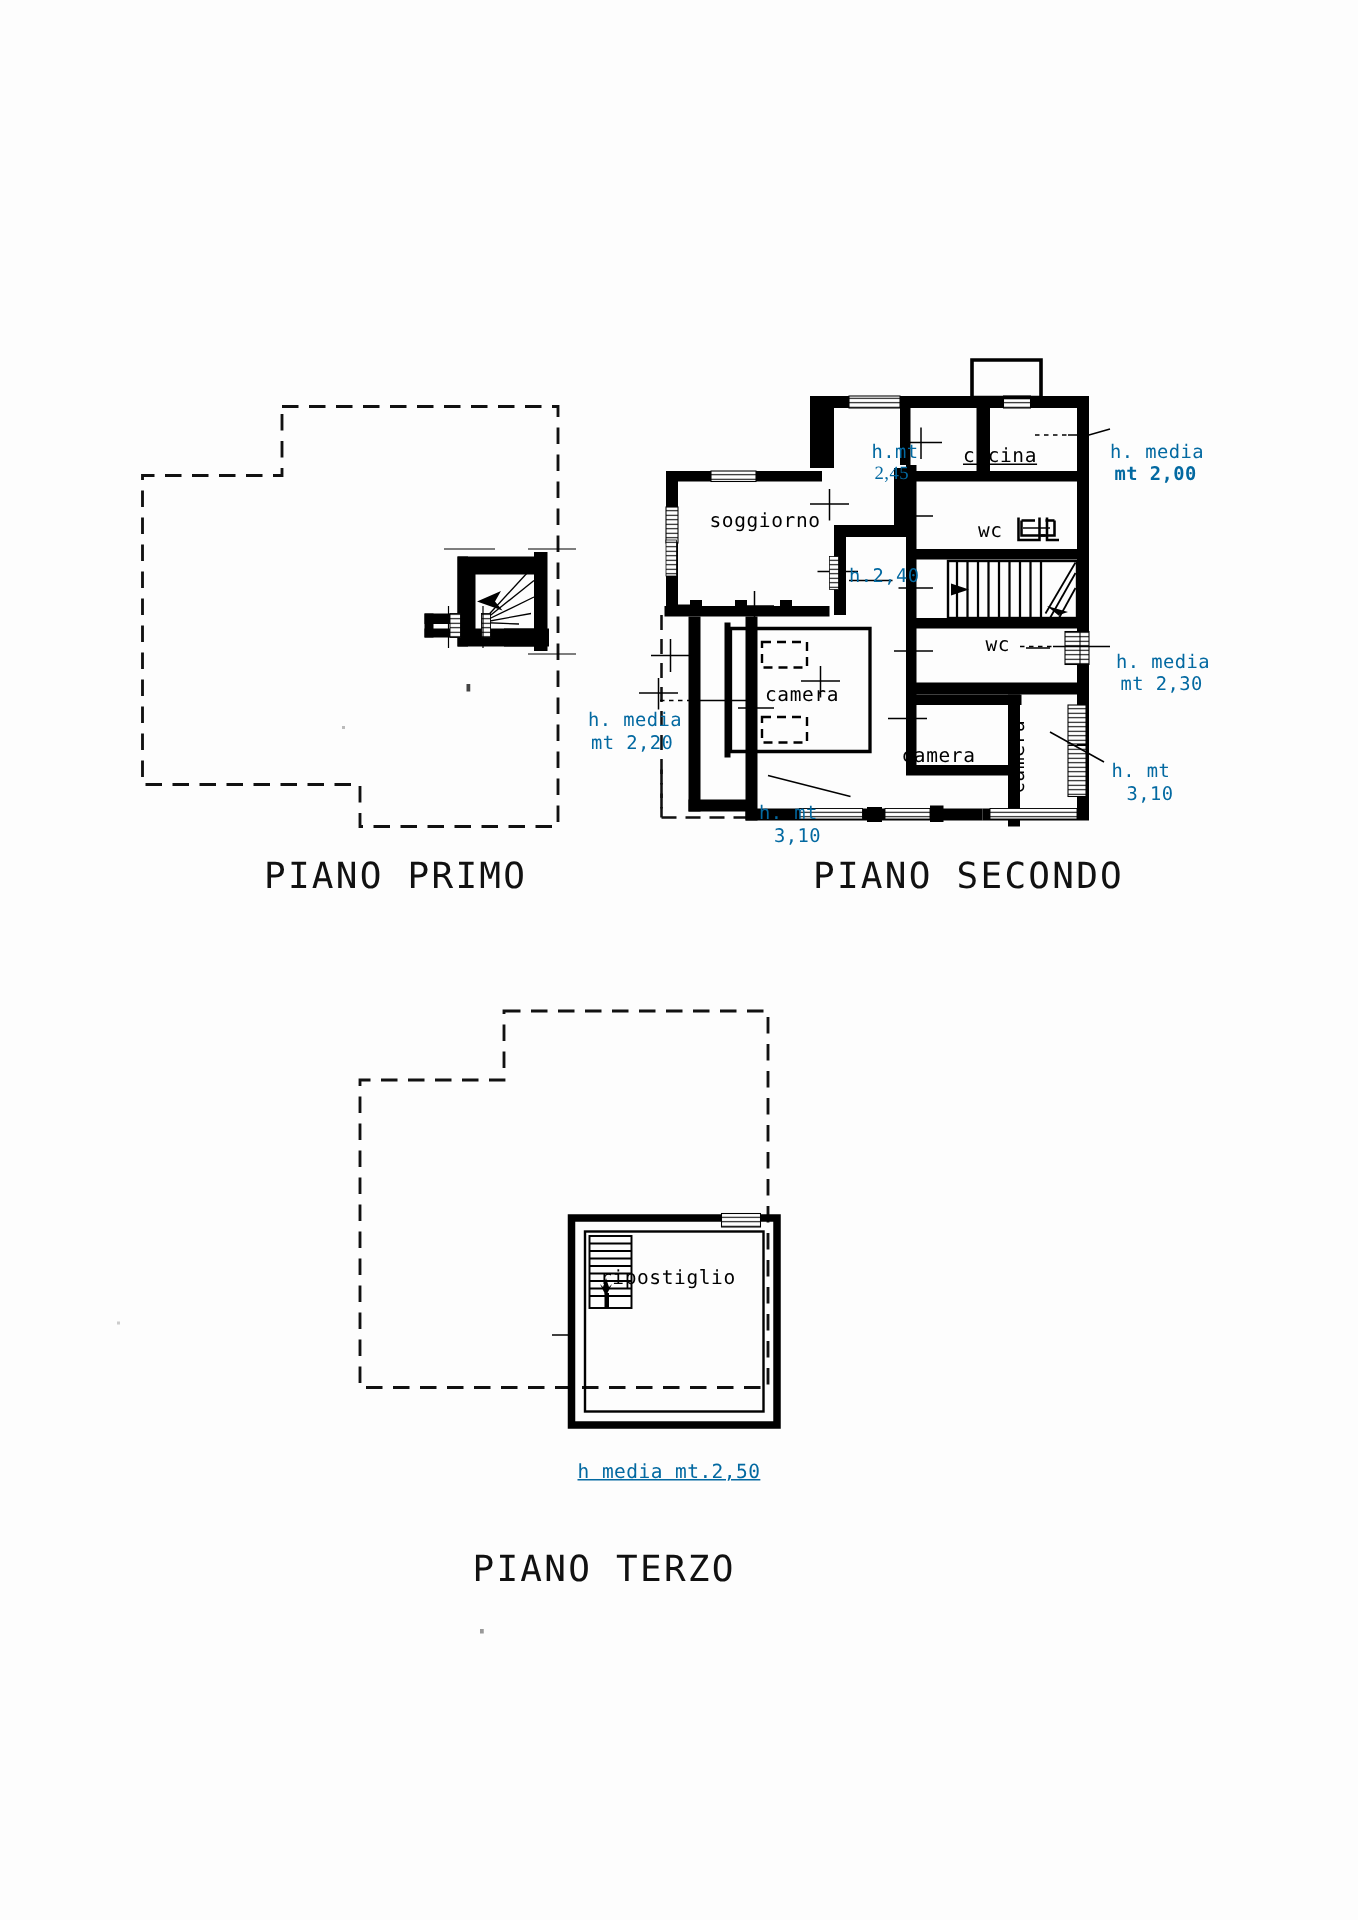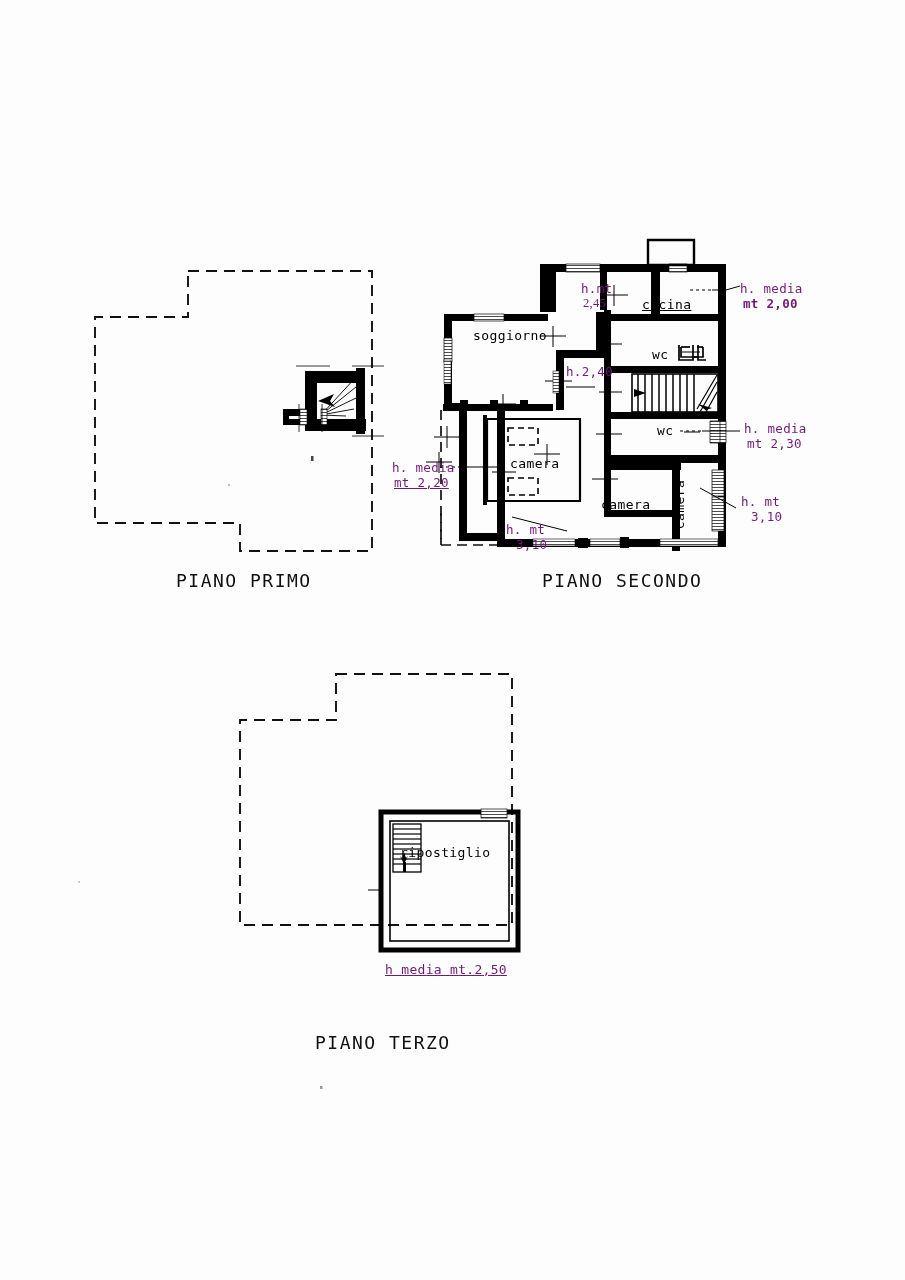--- a/index.html
+++ b/index.html
@@ -24,41 +24,42 @@
   }
   svg.plan {
     position: absolute;
     left: 0; top: 0;
     width: 905px;
     height: 1280px;
   }
   .plan-title {
     position: absolute;
     font-family: "DejaVu Sans Mono", "Liberation Mono", monospace;
-    font-size: 18px;
+    font-size: 24px;
     letter-spacing: 1.5px;
     color: #111;
     white-space: nowrap;
   }
   .room-label {
     position: absolute;
     font-family: "DejaVu Sans Mono", "Liberation Mono", monospace;
     font-size: 13px;
     color: #000;
     white-space: nowrap;
     letter-spacing: 0.4px;
   }
   .dim-label {
     position: absolute;
     font-family: "DejaVu Sans Mono", "Liberation Mono", monospace;
     font-size: 12.5px;
     line-height: 15px;
-    color: #701a75;
+    color: #0369a1;
     white-space: nowrap;
     letter-spacing: 0.3px;
+    margin-top: 12px;
   }
   .vert {
     transform-origin: center center;
     transform: rotate(-90deg);
   }
   .twoline { text-align: left; }
 </style>
 </head>
 <body>
 
@@ -306,41 +307,41 @@
         <line x1="368" y1="890" x2="383" y2="890" stroke="#000" stroke-width="1"></line>
       </g>
 
       <rect x="78" y="881" width="2" height="2" fill="#ccc"></rect>
       <rect x="320" y="1086" width="2.5" height="3" fill="#999"></rect>
     </g>
   </svg>
 
   <div class="plan-title" style="left:176px; top:570px;">PIANO PRIMO</div>
 
-  <div class="room-label" style="left:473px; top:328px;text-align:right;">soggiorno</div>
+  <div class="room-label" style="left:473px; top:340px;text-align:right;">soggiorno</div>
   <div class="room-label" style="left:642px; top:297px;text-decoration:underline;">cucina</div>
   <div class="room-label" style="left:652px; top:347px;">wc</div>
   <div class="room-label" style="left:657px; top:423px;">wc</div>
   <div class="room-label" style="left:510px; top:456px;">camera</div>
   <div class="room-label" style="left:601px; top:497px;">camera</div>
   <div class="room-label vert" style="left:653px; top:497px; width:52px; text-align:center;">camera</div>
 
   <div class="dim-label twoline" style="left:581px; top:281px;">h.mt</div>
   <div class="dim-label twoline" style="left:583px; top:296px;font-family:Liberation Serif, serif;">2,45</div>
 
   <div class="dim-label twoline" style="left:740px; top:281px;">h. media</div>
   <div class="dim-label twoline" style="left:743px; top:296px;font-weight:bold;">mt 2,00</div>
 
   <div class="dim-label" style="left:566px; top:364px;">h.2,40</div>
 
   <div class="dim-label twoline" style="left:744px; top:421px;">h. media</div>
   <div class="dim-label twoline" style="left:747px; top:436px;">mt 2,30</div>
 
   <div class="dim-label twoline" style="left:392px; top:460px;">h. media</div>
-  <div class="dim-label twoline" style="left:394px; top:475px;text-decoration:underline;">mt 2,20</div>
+  <div class="dim-label twoline" style="left:394px; top:475px;">mt 2,20</div>
 
   <div class="dim-label twoline" style="left:741px; top:494px;">h. mt</div>
   <div class="dim-label twoline" style="left:751px; top:509px;">3,10</div>
 
   <div class="dim-label twoline" style="left:506px; top:522px;">h. mt</div>
   <div class="dim-label twoline" style="left:516px; top:537px;">3,10</div>
 
   <div class="plan-title" style="left:498px; top:570px;margin-left:44px;">PIANO SECONDO</div>
 
   <div class="room-label" style="left:400px; top:845px;">ripostiglio</div>

